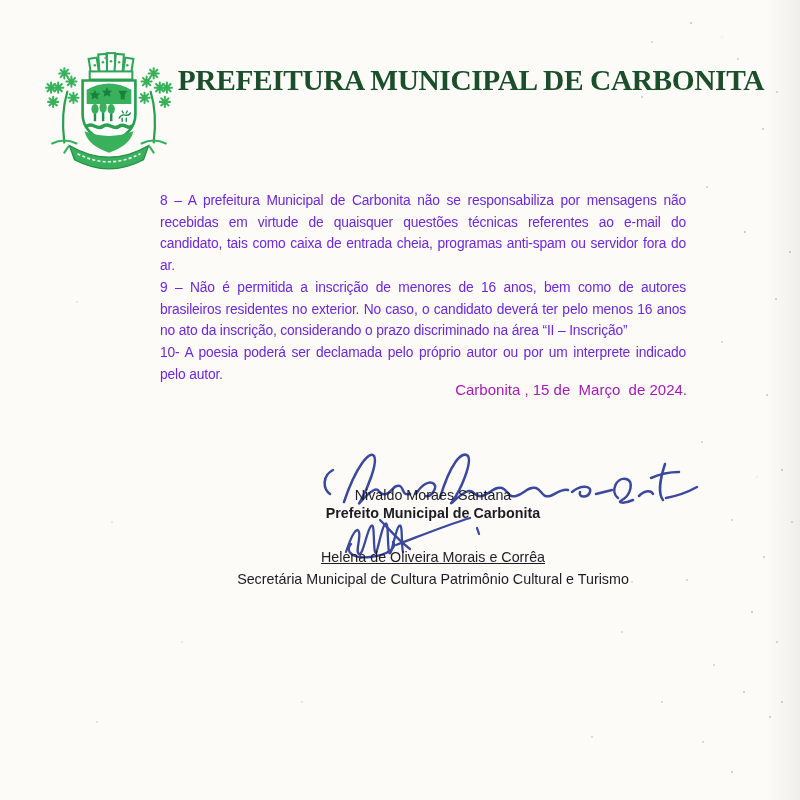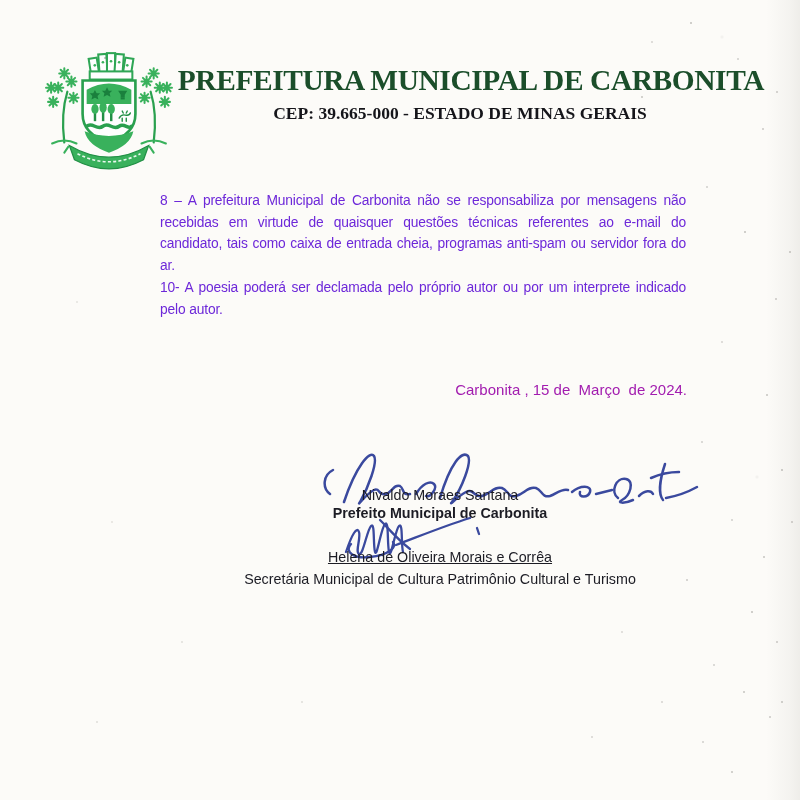--- a/index.html
+++ b/index.html
@@ -41,21 +41,21 @@
   .body-text p{margin:0;}
   .date-line{
     position:absolute;left:160px;top:381px;width:527px;
     font-size:15px;color:#a21caf;text-align:right;white-space:pre;
   }
   
   .sig-area{position:absolute;left:130px;top:440px;width:600px;}
   .sig1-svg{position:absolute;left:186px;top:8px;width:384px;height:62px;}
   .sig2-svg{position:absolute;left:206px;top:74px;width:148px;height:48px;}
   .sig-name,.sig-role{
-    position:absolute;left:10px;width:600px;text-align:center;
+    position:absolute;left:3px;width:600px;text-align:center;
     color:#1c1c24;
   }
   .sig-name{font-size:14.3px;}
   .sig-role{font-size:14.3px;}
   .n1{top:47px;}
   .r1{top:65px;font-weight:bold;}
   .n2{top:109px;text-decoration:underline;}
   .r2{top:131px;}
   
   .specks{
@@ -157,25 +157,25 @@
       <path d="M96,97 q12,-6 24,0" stroke="#2fae54" stroke-width="2" stroke-linecap="round"></path>
     </g>
 
     <path d="M25,99 q39,23 78,0 l-5,14 q-34,18 -68,0 z" fill="#2fae54" stroke="#168a3c" stroke-width="1.2"></path>
     <path d="M33,107 q31,16 62,0" stroke="#eaf8ef" stroke-width="1.6" stroke-dasharray="3 2.2" fill="none"></path>
     <path d="M24,100 l-4,6 m84,-6 l4,6" stroke="#2fae54" stroke-width="2" stroke-linecap="round"></path>
   </svg>
 
   <div class="header-text">
     <div class="doc-title">PREFEITURA MUNICIPAL DE CARBONITA</div>
-    <div class="doc-sub">CEP: 39.665-000 - ESTADO DE MINAS GERAIS</div>
   </div>
 
   <div class="body-text">
     <p>8 – A prefeitura Municipal de Carbonita não se responsabiliza por mensagens não recebidas em virtude de quaisquer questões técnicas referentes ao e-mail do candidato, tais como caixa de entrada cheia, programas anti-spam ou servidor fora do ar.</p>
+    <p>9 – Não é permitida a inscrição de menores de 16 anos, bem como de autores brasileiros residentes no exterior. No caso, o candidato deverá ter pelo menos 16 anos no ato da inscrição, considerando o prazo discriminado na área “II – Inscrição”</p>
     <p>10- A poesia poderá ser declamada pelo próprio autor ou por um interprete indicado pelo autor.</p>
   </div>
 
   <div class="date-line">Carbonita , 15 de  Março  de 2024.</div>
 
   <div class="sig-area">
 
     <svg class="sig1-svg" viewBox="0 0 384 62" fill="none" xmlns="http://www.w3.org/2000/svg">
       <g stroke="#30409a" stroke-width="2.5" stroke-linecap="round" stroke-linejoin="round" opacity=".95">
         <path d="M14,46 C6,40 7,27 17,22"></path>

